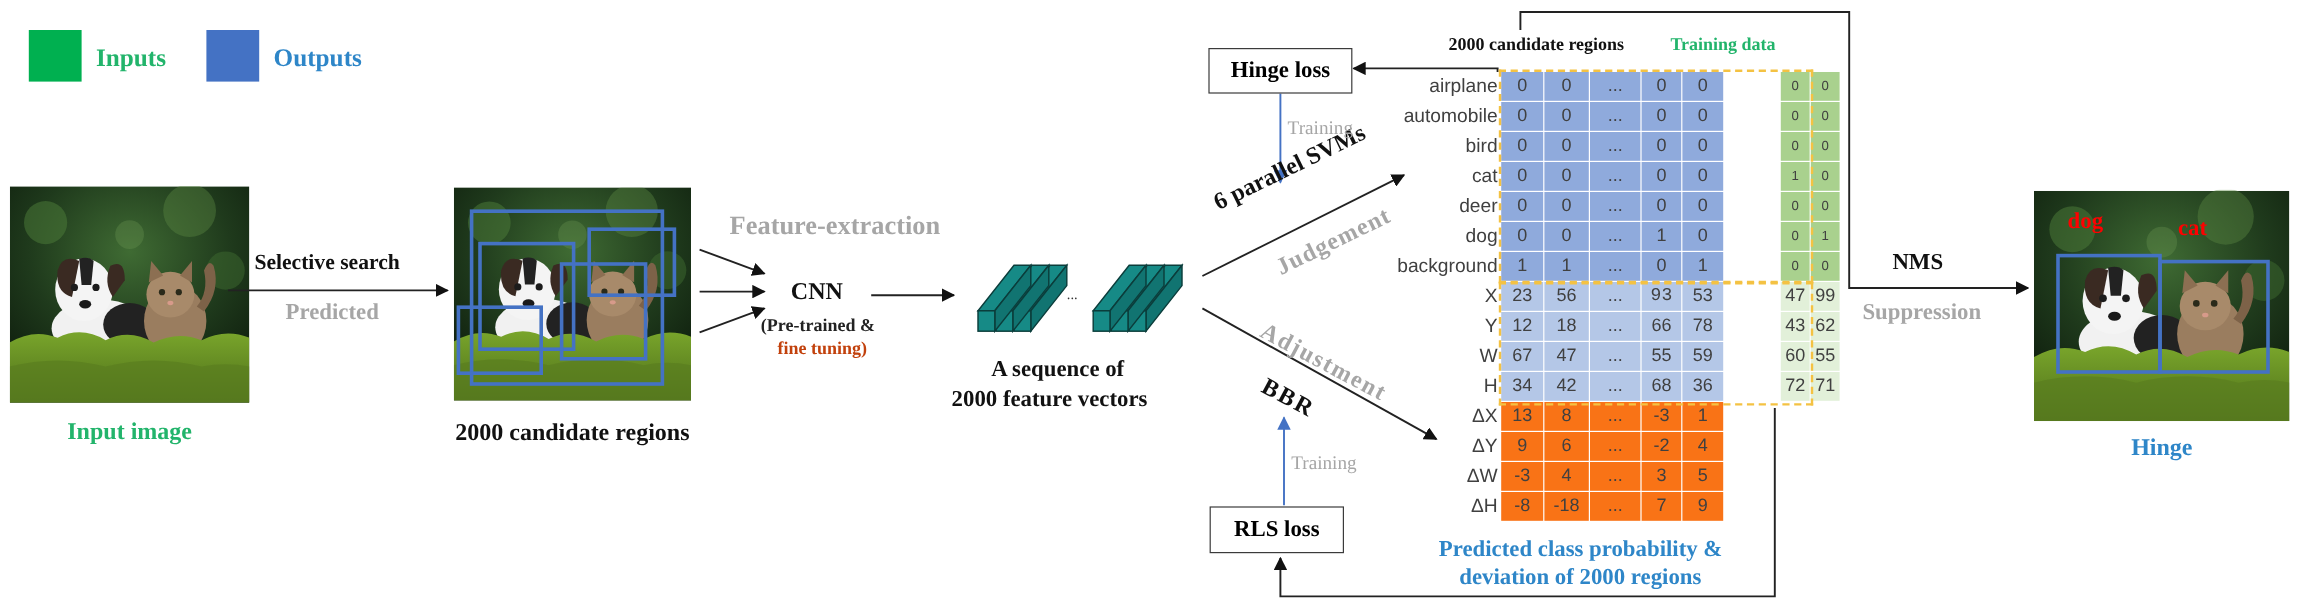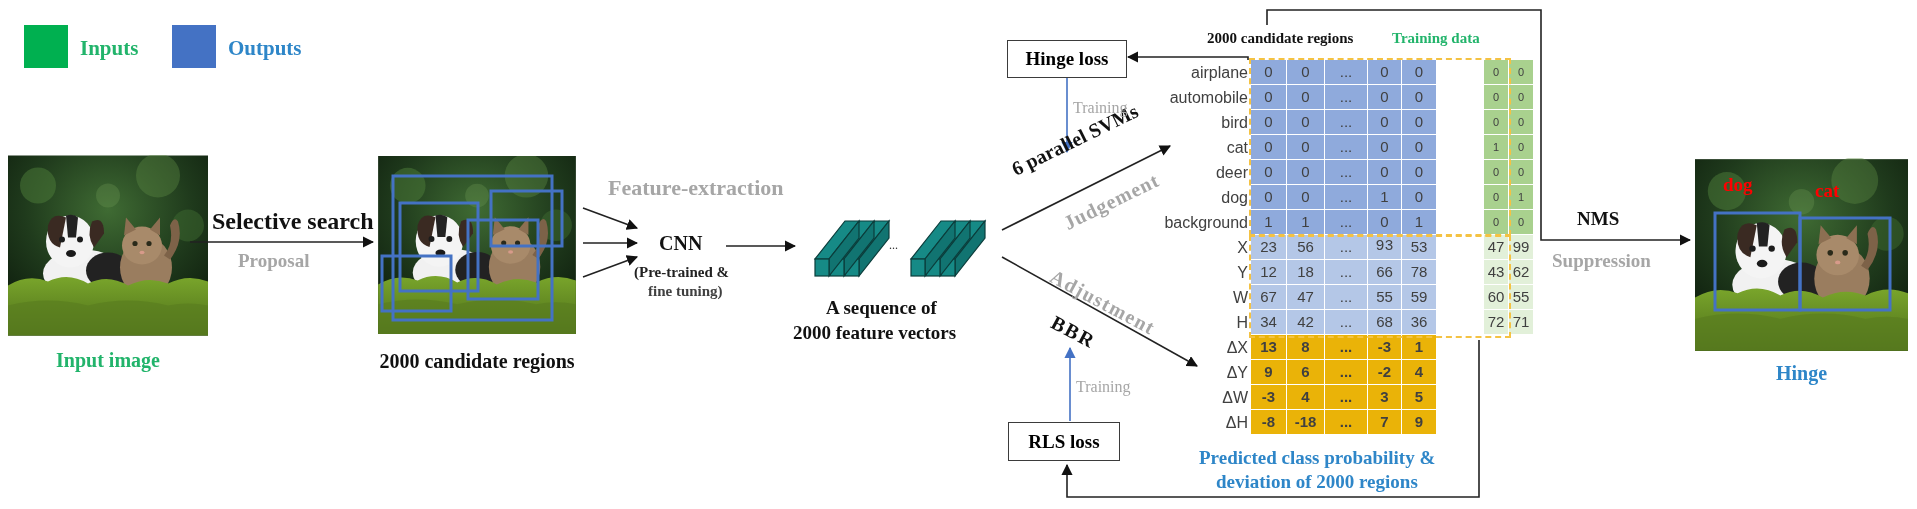--- a/index.html
+++ b/index.html
@@ -18,21 +18,21 @@
   .lbl { position: absolute; white-space: nowrap; }
   
   .tbl { position: absolute; left: 1160px; top: 60px; }
   .row { position: absolute; left: 0; height: 25px; width: 370px; }
   .rowlabel { position: absolute; left: 0; width: 88px; text-align: right; font-family: "Liberation Sans", sans-serif;
               font-size: 16px; color: #404040; line-height: 25px; }
   .cell { position: absolute; top: 0; height: 24px; line-height: 24px; text-align: center;
           font-family: "Liberation Sans", sans-serif; font-size: 15px; color: #404040; }
   .cell.c-blue { background: #8faadc; }
   .cell.c-blue2 { background: #b4c7e7; }
-  .cell.c-blue3 { background: #eab308; font-weight: bold; }
+  .cell.c-blue3 { background: #f97316; }
   .cell.g-dark { background: #a9d18e; font-size: 11px; }
   .cell.g-light { background: #e2f0d9; }
   .dashbox { position: absolute; border: 2px dashed #f4c243; box-sizing: border-box; }
 </style>
 </head>
 <body>
 
 <div class="legend-swatch" style="left:24px;top:25px;background:#00b050;"></div>
 <div class="legend-label" style="left:80px;top:36px;color:#22b46b;">Inputs</div>
 <div class="legend-swatch" style="left:172px;top:25px;background:#4472c4;"></div>
@@ -81,41 +81,41 @@
   </defs>
 </svg>
 
 <div class="photo" style="left:8px;top:155px;width:200px;height:181px;">
   <svg width="200" height="181">
       <use href="#petscene" width="200" height="181"></use>
     </svg>
 </div>
 <div class="caption" style="left:8px;top:349px;width:200px;color:#22b46b;">Input image</div>
 
-<div class="lbl serif-bold" style="left:212px;top:208px;font-size:24px;color:#111;">Selective  search</div>
-<div class="lbl serif-bold gray" style="left:238px;top:250px;font-size:19px;">Proposal</div>
+<div class="lbl serif-bold" style="left:212px;top:208px;font-size:18px;color:#111;">Selective  search</div>
+<div class="lbl serif-bold gray" style="left:238px;top:250px;font-size:19px;">Predicted</div>
 
 <div class="photo" style="left:378px;top:156px;width:198px;height:178px;">
   <svg width="198" height="178">
     <use href="#petscene" width="198" height="178"></use>
     <g fill="none" stroke="#4472c4" stroke-width="3">
       <rect x="15" y="20" width="159" height="144"></rect>
       <rect x="22" y="47" width="78" height="88"></rect>
       <rect x="90" y="64" width="70" height="79"></rect>
       <rect x="113" y="35" width="71" height="55"></rect>
       <rect x="4" y="100" width="69" height="55"></rect>
     </g>
   </svg>
 </div>
 <div class="caption" style="left:355px;top:350px;width:244px;color:#111;">2000 candidate regions</div>
 
 <div class="lbl serif-bold gray" style="left:608px;top:175px;font-size:22px;">Feature-extraction</div>
 <div class="lbl serif-bold" style="left:659px;top:232px;font-size:20px;color:#111;">CNN</div>
 <div class="lbl serif-bold" style="left:634px;top:264px;font-size:15px;color:#222;">(Pre-trained &amp;</div>
-<div class="lbl serif-bold" style="left:648px;top:283px;font-size:15px;color:#404040;">fine tuning)</div>
+<div class="lbl serif-bold" style="left:648px;top:283px;font-size:15px;color:#c2410c;">fine tuning)</div>
 
 <svg class="abs" style="left:805px;top:205px;" width="190" height="80" id="fv-svg">
     <g>
       <polygon points="40,54 54,54 84,16 70,16" fill="#168a86" stroke="#0b3d3b" stroke-width="1.2"></polygon>
       <polygon points="54,54 84,16 84,33 54,71" fill="#117471" stroke="#0b3d3b" stroke-width="1.2"></polygon>
       <rect x="40" y="54" width="14" height="17" fill="#168a86" stroke="#0b3d3b" stroke-width="1.2"></rect>
     </g>
     <g>
       <polygon points="25,54 39,54 69,16 55,16" fill="#168a86" stroke="#0b3d3b" stroke-width="1.2"></polygon>
       <polygon points="39,54 69,16 69,33 39,71" fill="#117471" stroke="#0b3d3b" stroke-width="1.2"></polygon>

